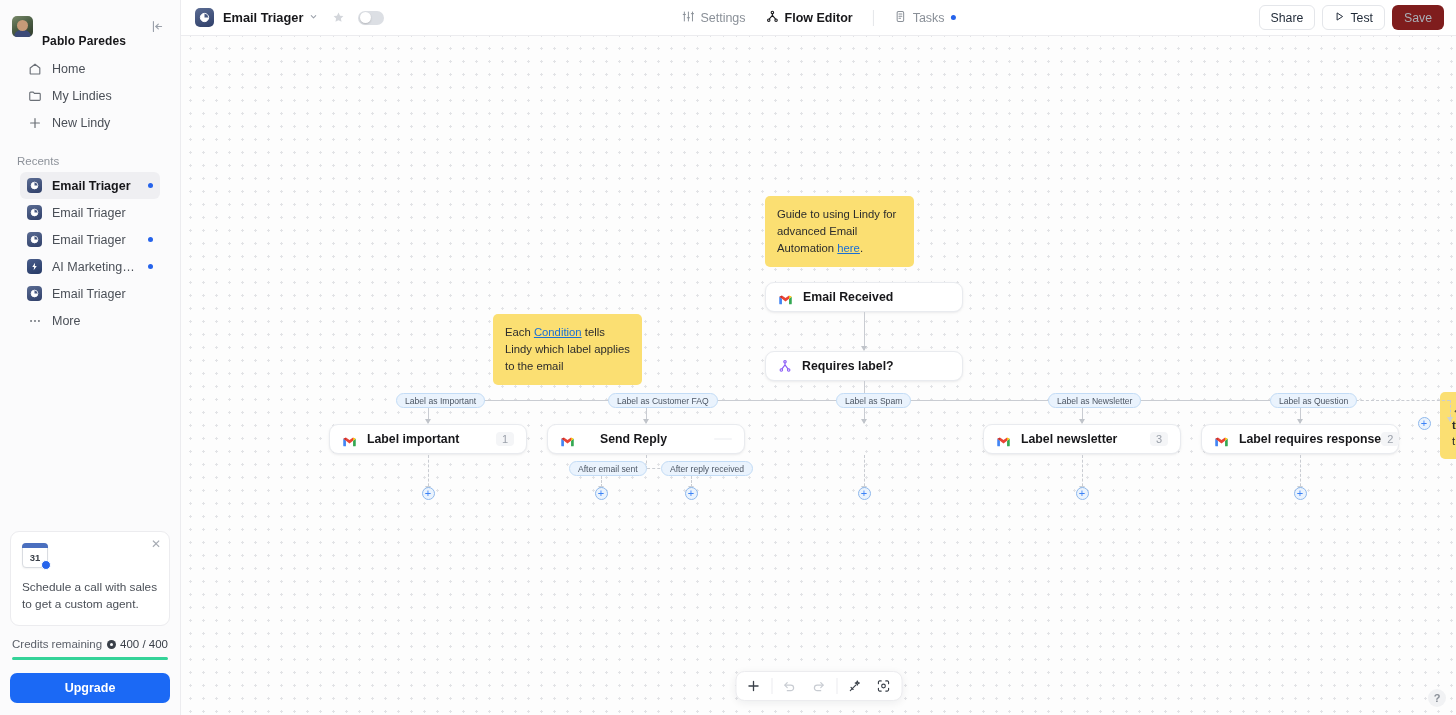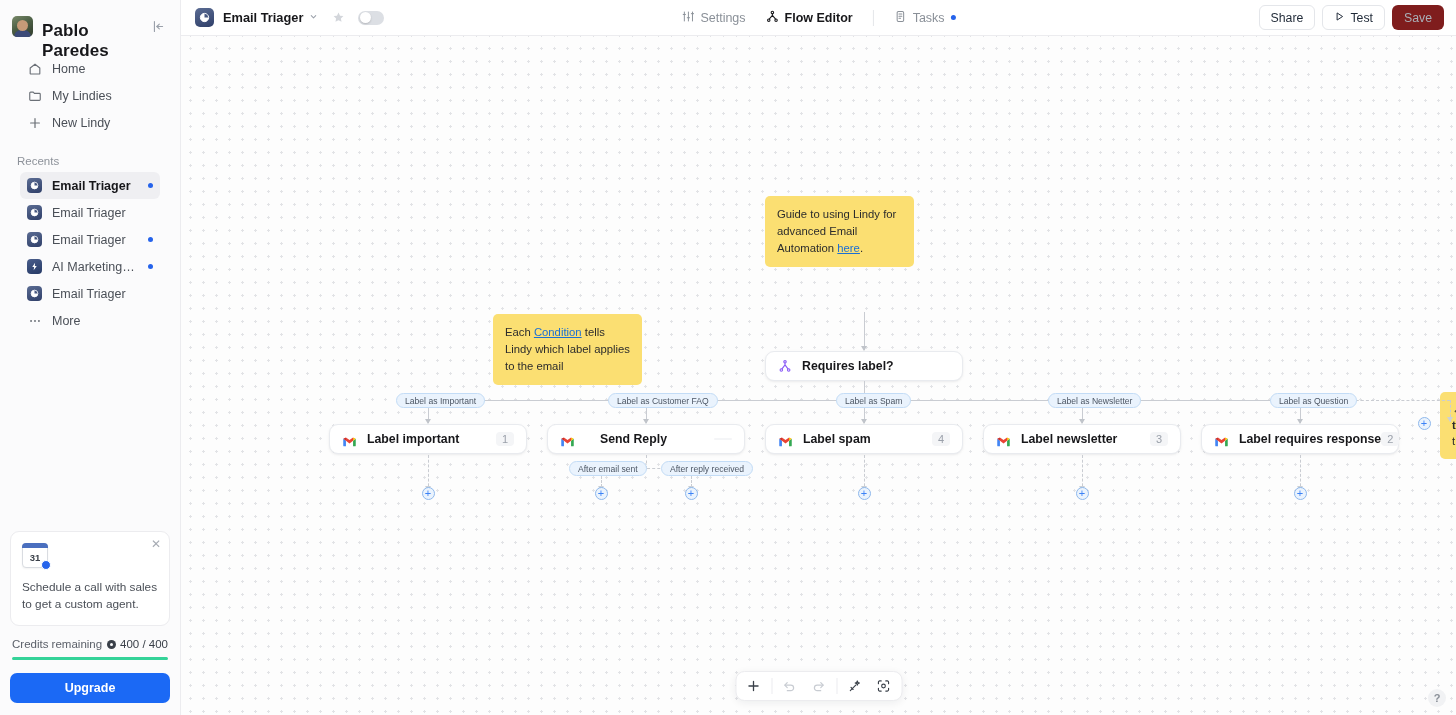--- a/index.html
+++ b/index.html
@@ -33,21 +33,21 @@
     position: relative; overflow: hidden; flex: 0 0 21px;
   }
   .avatar::after{
     content:""; position:absolute; left:5px; top:4px; width:11px; height:11px;
     border-radius:50%; background:#c59a78;
   }
   .avatar::before{
     content:""; position:absolute; left:2px; bottom:0; width:17px; height:7px;
     border-radius:8px 8px 0 0; background:#3c4a78;
   }
-  .sb-username { font-size: 17px; font-weight: 700; color: #17171a; letter-spacing: .1px; margin-top: 30px; }
+  .sb-username { font-size: 12px; font-weight: 700; color: #17171a; letter-spacing: .1px; margin-top: 30px; }
   .collapse-btn {
     margin-left: auto; color: #9aa0aa; width: 18px; height: 18px;
     display: flex; align-items: center; justify-content: center; cursor: pointer;
     border-radius: 4px;
   }
 
   .sb-nav { margin-top: 13px; padding: 0 20px; }
   .sb-item {
     display: flex; align-items: center; gap: 10px;
     height: 27px; padding: 0 7px; border-radius: 6px;
@@ -454,20 +454,33 @@
       <div class="note" style="left:312px; top:278px; width:149px;">
         <span>Each </span><a href="#">Condition</a><span> tells Lindy which label applies to the email</span>
       </div>
 
       <div class="note" style="left:1259px; top:356px; width:60px; line-height:1.4;">
         <div>←</div>
         <div style="font-weight:700">to</div>
         <div>th</div>
       </div>
 
+      <div class="node" style="left:584px; top:246px; width:198px;">
+        <span class="gmail-ico">
+          <svg width="15" height="12" viewBox="0 0 24 18">
+            <path d="M2 16V5l10 7 10-7v11a1.5 1.5 0 0 1-1.5 1.5h-2.8V8.6L12 12.8 6.3 8.6v8.9H3.5A1.5 1.5 0 0 1 2 16z" fill="#fff"></path>
+            <path d="M3.5 17.5h2.8V8.6L2 5.4V16a1.5 1.5 0 0 0 1.5 1.5z" fill="#4285f4"></path>
+            <path d="M17.7 17.5h2.8A1.5 1.5 0 0 0 22 16V5.4l-4.3 3.2z" fill="#34a853"></path>
+            <path d="M2 5.4L6.3 8.6V3.2z" fill="#c5221f"></path>
+            <path d="M22 5.4l-4.3 3.2V3.2z" fill="#fbbc04"></path>
+            <path d="M6.3 3.2v5.4L12 12.8l5.7-4.2V3.2L12 7.4z" fill="#ea4335"></path>
+          </svg>
+        </span>
+        <span class="nlabel">Email Received</span>
+      </div>
 
       <div class="edge v" style="left:683px; top:276px; height:38px;"></div>
       <div class="arrow" style="left:679.5px; top:310px;"></div>
 
       <div class="node" style="left:584px; top:315px; width:198px;">
         <span class="branch-ico">
           <svg width="14" height="14" viewBox="0 0 16 16" fill="none" stroke="#8b5cf6" stroke-width="1.3" stroke-linecap="round" stroke-linejoin="round">
             <circle cx="8" cy="3.2" r="1.4"></circle>
               <circle cx="3.8" cy="12.6" r="1.4"></circle>
               <circle cx="12.2" cy="12.6" r="1.4"></circle>
@@ -538,33 +551,20 @@
       <div class="plus" style="left:413.5px; top:451px;">+</div>
       <div class="edge dash-v" style="left:510px; top:440px; height:15px;"></div>
       <div class="arrow" style="left:506.5px; top:450px; border-top-color:#cbd0d6;"></div>
       <div class="plus" style="left:503.5px; top:451px;">+</div>
 
       <div class="pill" style="left:655px; top:357px;">
           <span>Label as Spam</span>
         </div>
       <div class="edge v" style="left:683px; top:372px; height:15px;"></div>
       <div class="arrow" style="left:679.5px; top:383px;"></div>
-      <div class="node" style="left:584px; top:388px; width:198px;">
-        <span class="gmail-ico">
-          <svg width="15" height="12" viewBox="0 0 24 18">
-            <path d="M3.5 17.5h2.8V8.6L2 5.4V16a1.5 1.5 0 0 0 1.5 1.5z" fill="#4285f4"></path>
-            <path d="M17.7 17.5h2.8A1.5 1.5 0 0 0 22 16V5.4l-4.3 3.2z" fill="#34a853"></path>
-            <path d="M2 5.4L6.3 8.6V3.2z" fill="#c5221f"></path>
-            <path d="M22 5.4l-4.3 3.2V3.2z" fill="#fbbc04"></path>
-            <path d="M6.3 3.2v5.4L12 12.8l5.7-4.2V3.2L12 7.4z" fill="#ea4335"></path>
-          </svg>
-        </span>
-        <span class="nlabel">Label spam</span>
-        <span class="ncount">4</span>
-      </div>
       <div class="edge dash-v" style="left:683px; top:419px; height:36px;"></div>
       <div class="arrow" style="left:679.5px; top:450px; border-top-color:#cbd0d6;"></div>
       <div class="plus" style="left:676.5px; top:451px;">+</div>
 
       <div class="pill" style="left:867px; top:357px;">
           <span>Label as Newsletter</span>
         </div>
       <div class="edge v" style="left:901px; top:372px; height:15px;"></div>
       <div class="arrow" style="left:897.5px; top:383px;"></div>
       <div class="node" style="left:802px; top:388px; width:198px;justify-content:center;">

